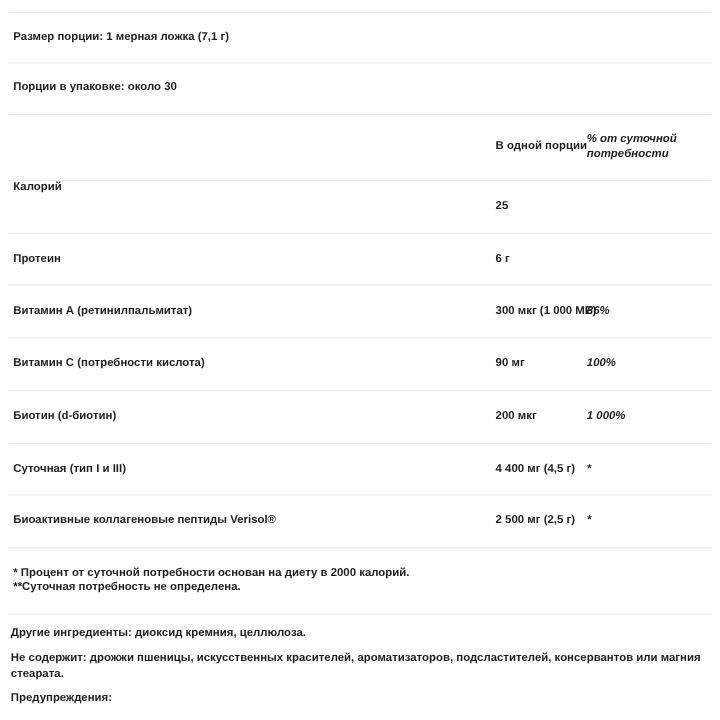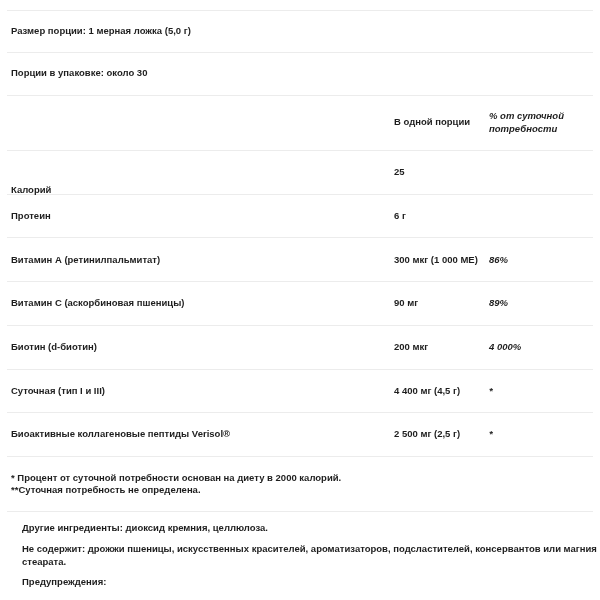--- a/index.html
+++ b/index.html
@@ -23,75 +23,75 @@
       width: 586px;
       height: 1px;
       background: #ececec;
     }
     .txt {
       position: absolute;
       white-space: nowrap;
       line-height: 12px;
     }
     .col-name { left: 11px; }
-    .col-val  { left: 394px; }
+    .col-val  { left: 413px; }
     .col-pct  { left: 489px; font-style: italic; }
     .hdr-pct { line-height: 12.5px; white-space: normal; width: 90px; }
-    .below { left: 22px; }
+    .below { left: 9px; }
   </style>
 </head>
 <body>
 
 <div class="hline" style="top:10px"></div>
 <div class="hline" style="top:52px"></div>
 <div class="hline" style="top:95px"></div>
 <div class="hline" style="top:150px"></div>
 <div class="hline" style="top:194px"></div>
 <div class="hline" style="top:237px"></div>
 <div class="hline" style="top:281px"></div>
 <div class="hline" style="top:325px"></div>
 <div class="hline" style="top:369px"></div>
 <div class="hline" style="top:412px"></div>
 <div class="hline" style="top:456px"></div>
 <div class="hline" style="top:511px"></div>
 
-<div class="txt col-name" style="top:25px">Размер порции: 1 мерная ложка (5,0 г)</div>
+<div class="txt col-name" style="top:25px">Размер порции: 1 мерная ложка (7,1 г)</div>
 <div class="txt col-name" style="top:67px">Порции в упаковке: около 30</div>
 
 <div class="txt col-val" style="top:116px">В одной порции</div>
 <div class="txt col-pct hdr-pct" style="top:110px">
   <div>% от суточной</div>
   <div>потребности</div>
 </div>
 
 <div>
   <div>
-    <div class="txt col-name" style="top:184px">Калорий</div>
+    <div class="txt col-name" style="top:150px">Калорий</div>
     <div class="txt col-val" style="top:166px">25</div>
     <div class="txt col-pct" style="top:166px"></div>
   </div>
   <div>
     <div class="txt col-name" style="top:210px">Протеин</div>
     <div class="txt col-val" style="top:210px">6 г</div>
     <div class="txt col-pct" style="top:210px"></div>
   </div>
   <div>
     <div class="txt col-name" style="top:254px">Витамин А (ретинилпальмитат)</div>
     <div class="txt col-val" style="top:254px">300 мкг (1 000 МЕ)</div>
     <div class="txt col-pct" style="top:254px">86%</div>
   </div>
   <div>
-    <div class="txt col-name" style="top:297px">Витамин С (аскорбиновая пшеницы)</div>
+    <div class="txt col-name" style="top:297px">Витамин С (потребности кислота)</div>
     <div class="txt col-val" style="top:297px">90 мг</div>
-    <div class="txt col-pct" style="top:297px">89%</div>
+    <div class="txt col-pct" style="top:297px">100%</div>
   </div>
   <div>
     <div class="txt col-name" style="top:341px">Биотин (d-биотин)</div>
     <div class="txt col-val" style="top:341px">200 мкг</div>
-    <div class="txt col-pct" style="top:341px">4 000%</div>
+    <div class="txt col-pct" style="top:341px">1 000%</div>
   </div>
   <div>
     <div class="txt col-name" style="top:385px">Суточная (тип I и III)</div>
     <div class="txt col-val" style="top:385px">4 400 мг (4,5 г)</div>
     <div class="txt col-pct" style="top:385px">*</div>
   </div>
   <div>
     <div class="txt col-name" style="top:428px">Биоактивные коллагеновые пептиды Verisol®</div>
     <div class="txt col-val" style="top:428px">2 500 мг (2,5 г)</div>
     <div class="txt col-pct" style="top:428px">*</div>

